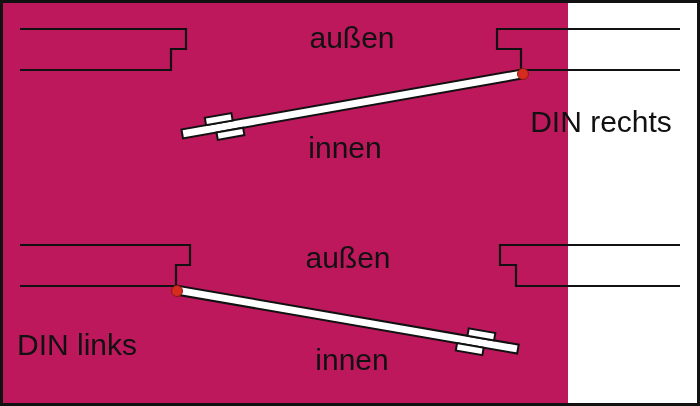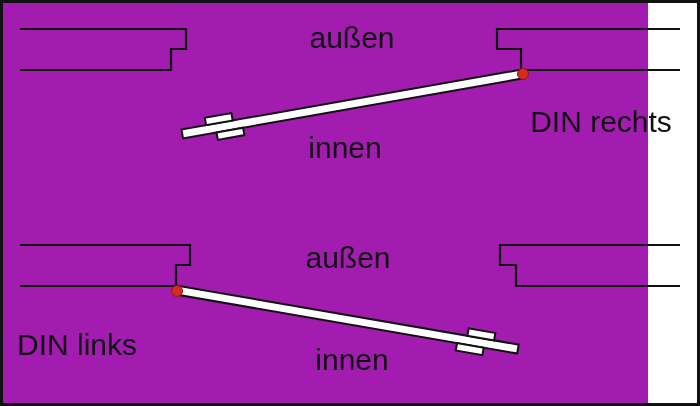--- a/index.html
+++ b/index.html
@@ -5,23 +5,23 @@
   html, body {
     margin: 0;
     padding: 0;
     width: 700px;
     height: 406px;
     background: #ffffff;
     overflow: hidden;
   }
   .canvas {
     position: relative;
-    width: 648px;
+    width: 568px;
     height: 406px;
-    background: #a21caf;
+    background: #be185d;
   }
   .frame {
     fill: none;
     stroke-width: 3;
   }
   .wall {
     fill: none;
     stroke-width: 2.2;
     stroke-linejoin: miter;
   }

